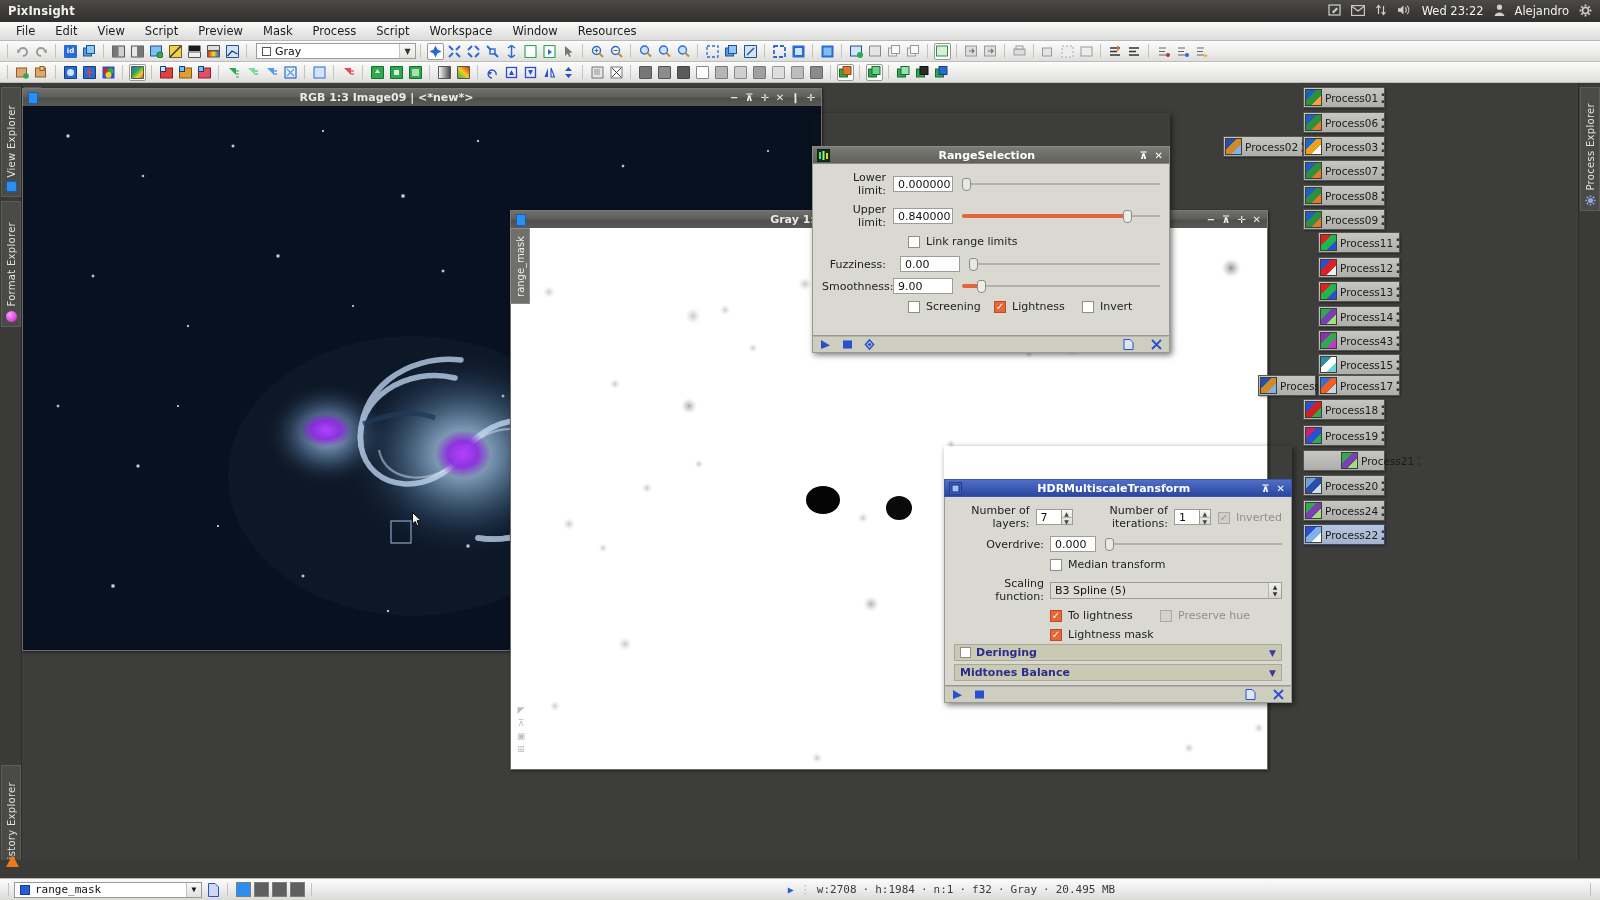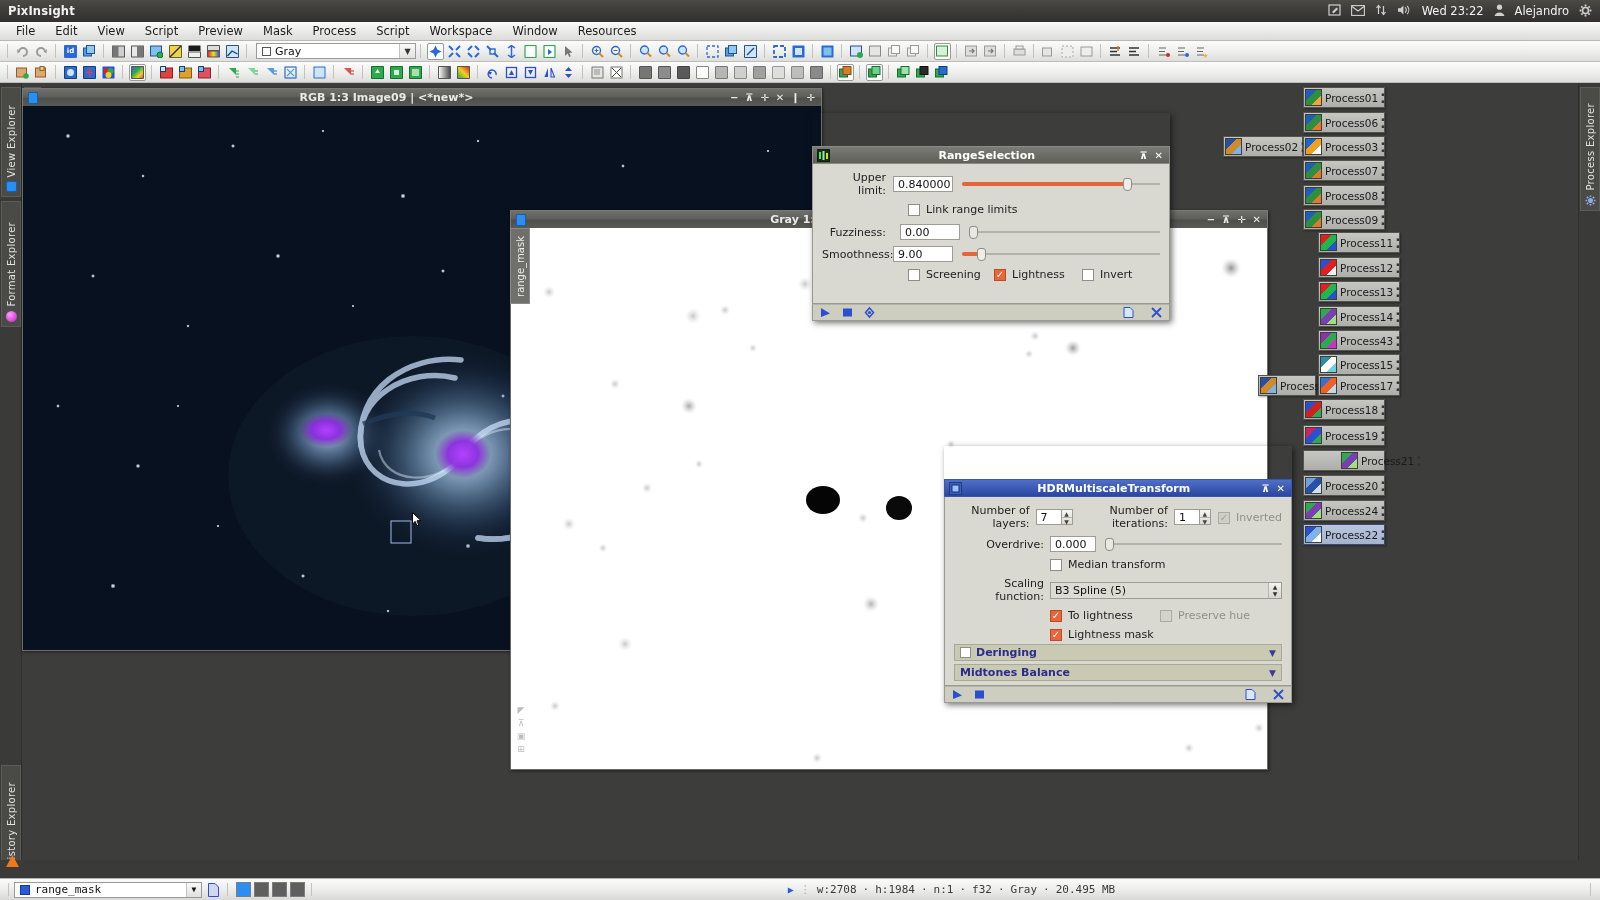--- a/index.html
+++ b/index.html
@@ -1232,20 +1232,28 @@
           </svg>
       </span>
       <span class="dlabel">RangeSelection</span>
       <span class="dbtns">
         <span class="wb">⊼</span>
         <span class="wb">✕</span>
       </span>
     </div>
     <div class="dlg-body">
 
+      <div class="row">
+        <span class="lbl" style="width:64px">Lower limit:</span>
+        <span class="field" style="width:60px;margin-left:7px">0.000000</span>
+        <span class="slider">
+          <span class="strack"></span>
+          <span class="shandle" style="left:0"></span>
+        </span>
+      </div>
 
       <div class="row">
         <span class="lbl" style="width:64px">Upper limit:</span>
         <span class="field" style="width:60px;margin-left:7px">0.840000</span>
         <span class="slider">
           <span class="strack"></span>
           <span class="sfill" style="width:84%"></span>
           <span class="shandle act" style="left:calc(84% - 5px)"></span>
         </span>
       </div>

